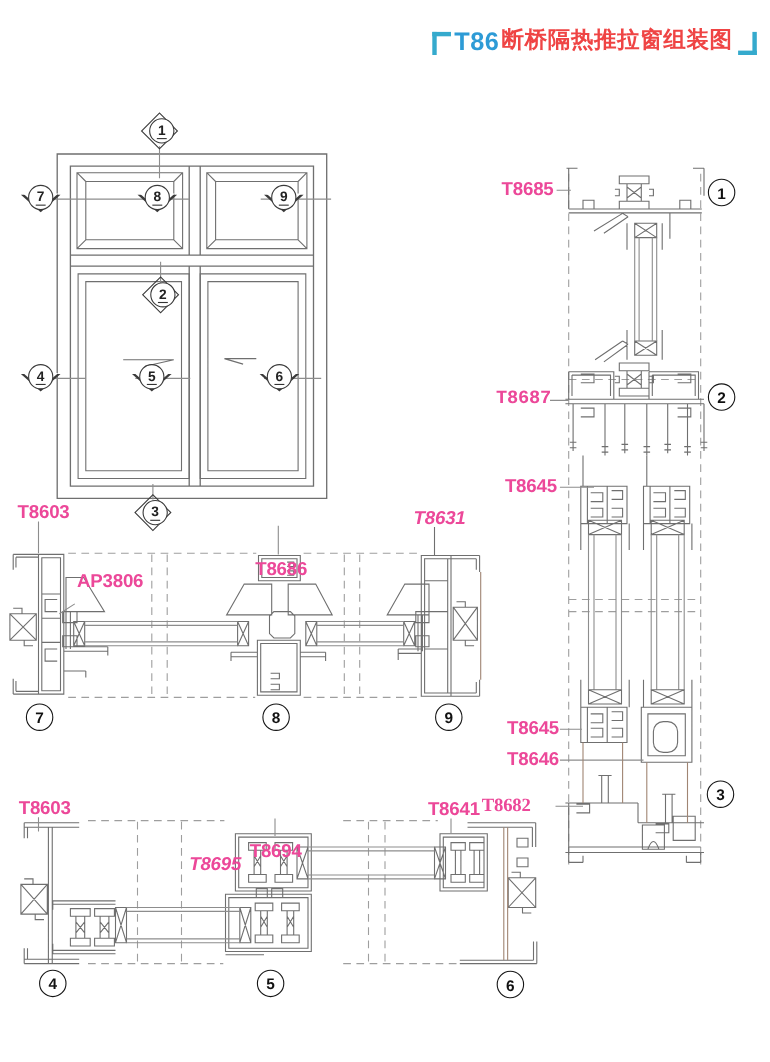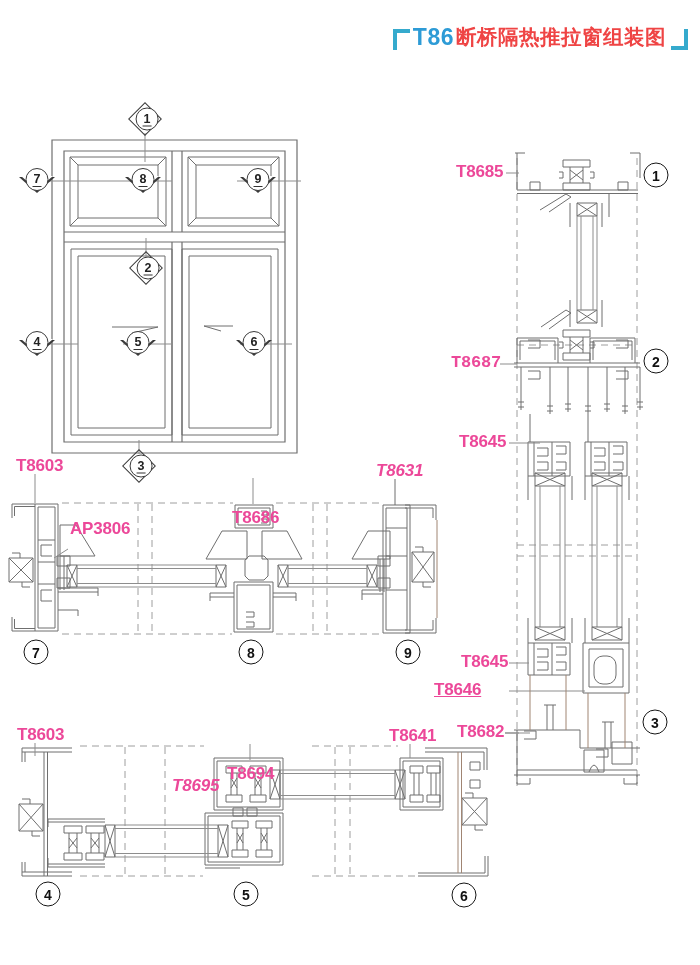--- a/index.html
+++ b/index.html
@@ -278,20 +278,20 @@
   <div class="co" style="left:655px;top:722px;">3</div>
 
   <div class="plabel" style="left:16px;top:457px;">T8603</div>
   <div class="plabel" style="left:70px;top:520px;">AP3806</div>
   <div class="plabel" style="left:232px;top:461px;margin-top:48px;">T8686</div>
   <div class="plabel" style="left:376px;top:462px;font-style:italic;">T8631</div>
   <div class="plabel" style="left:17px;top:726px;">T8603</div>
   <div class="plabel" style="left:227px;top:765px;">T8694</div>
   <div class="plabel" style="left:172px;top:777px;font-style:italic;">T8695</div>
   <div class="plabel" style="left:389px;top:727px;">T8641</div>
-  <div class="plabel" style="left:457px;top:723px;">T8682</div>
+  <div class="plabel" style="left:438px;top:723px;font-family:Liberation Serif, serif;">T8682</div>
   <div class="plabel" style="left:456px;top:163px;">T8685</div>
   <div class="plabel" style="left:451px;top:354px;font-family:Liberation Mono, monospace;">T8687</div>
   <div class="plabel" style="left:459px;top:433px;">T8645</div>
   <div class="plabel" style="left:461px;top:653px;">T8645</div>
-  <div class="plabel" style="left:434px;top:681px;text-decoration:underline;">T8646</div>
+  <div class="plabel" style="left:461px;top:681px;">T8646</div>
 
 </div>
 
 </body></html>

